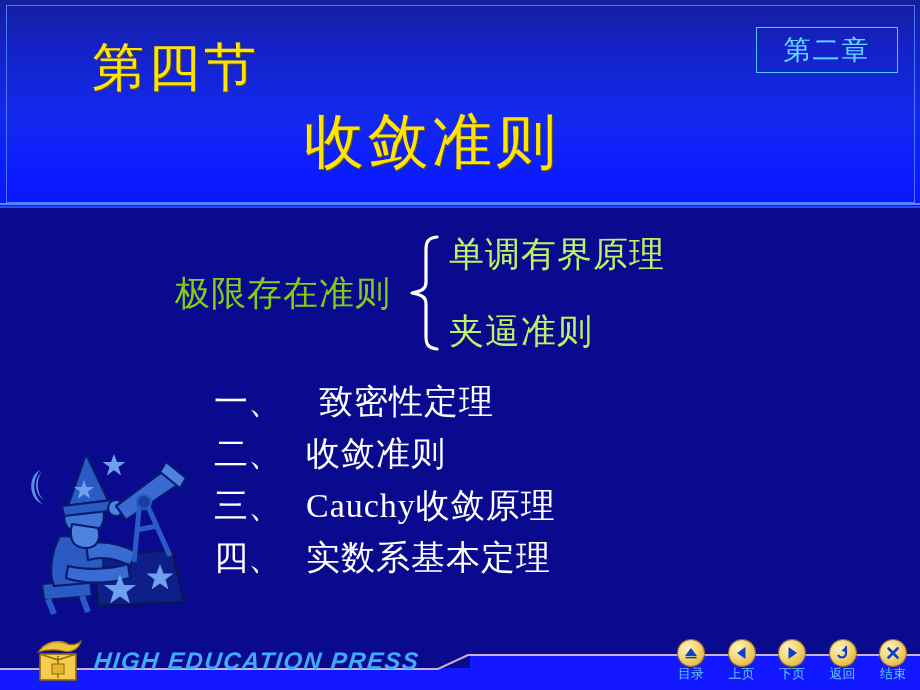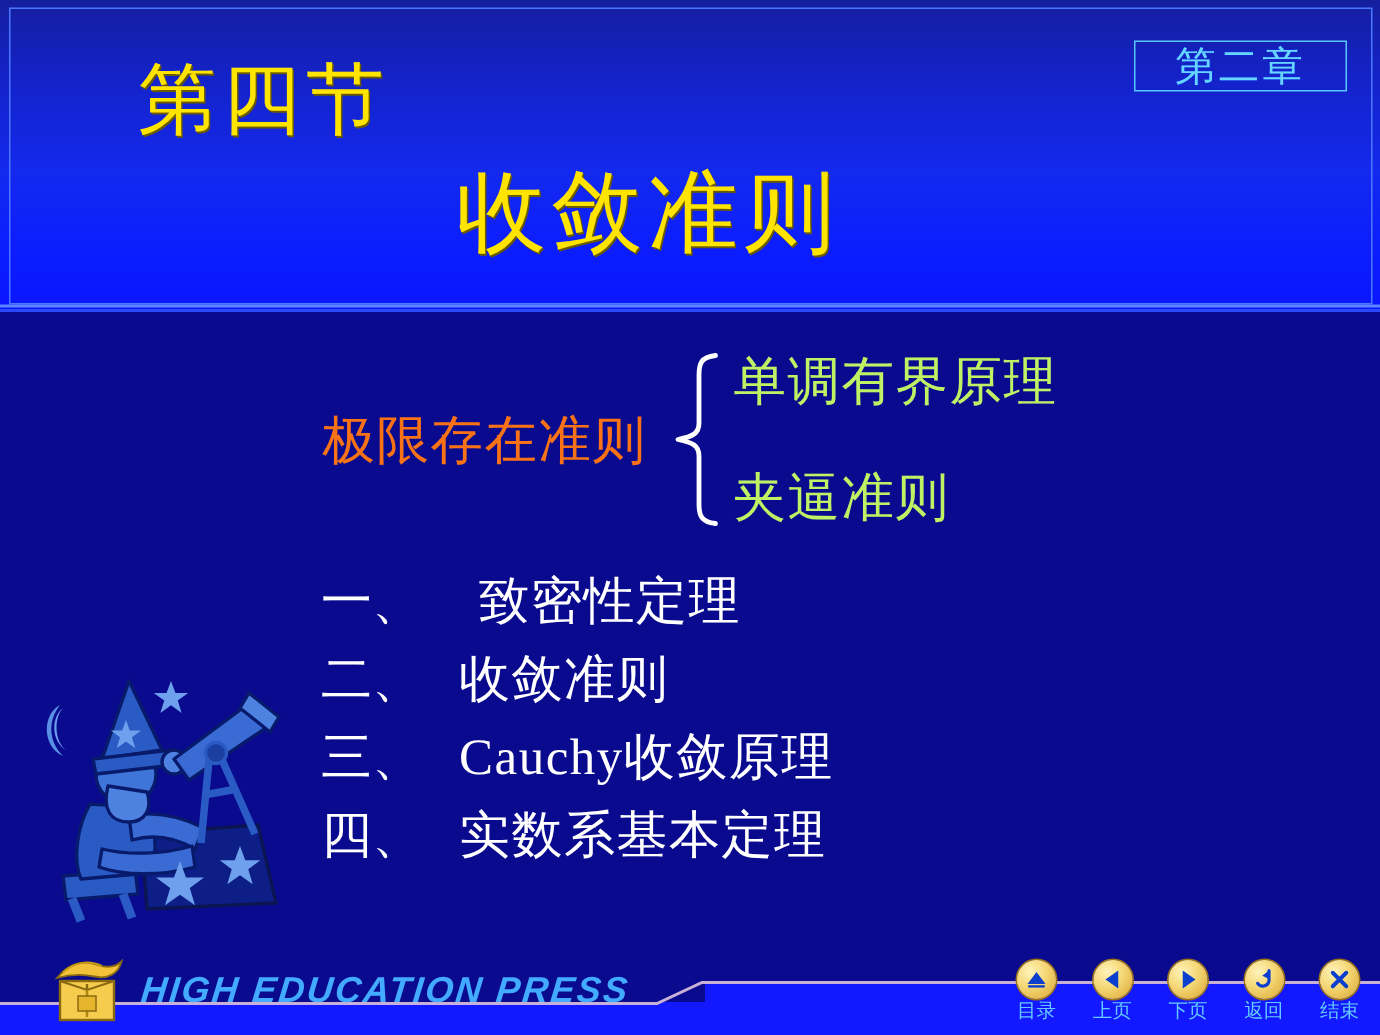--- a/index.html
+++ b/index.html
@@ -52,21 +52,21 @@
     height: 2px;
     background: #2a49ff;
   }
 
   
   #chapter-badge {
     position: absolute;
     left: 756px;
     top: 27px;
     width: 142px;
-    height: 34px;
+    height: 46px;
     border: 1px solid #56c8ff;
     box-sizing: border-box;
     display: flex;
     align-items: center;
     justify-content: center;
   }
   #chapter-badge .txt {
     color: #67d6ff;
     font-size: 27px;
     letter-spacing: 2px;
@@ -110,26 +110,25 @@
   #criteria-group {
     position: absolute;
     left: 175px;
     top: 228px;
     width: 570px;
     height: 130px;
     display: flex;
     align-items: center;
   }
   #criteria-label {
-    color: #f97316;
+    color: #84cc16;
     font-size: 35px;
     line-height: 1;
     white-space: nowrap;
     letter-spacing: 1px;
-    margin-left: 40px;
   }
   #criteria-brace {
     width: 38px;
     margin-left: 14px;
     display: flex;
     align-items: center;
     justify-content: center;
   }
   #criteria-brace svg { display: block; }
   #criteria-items {

